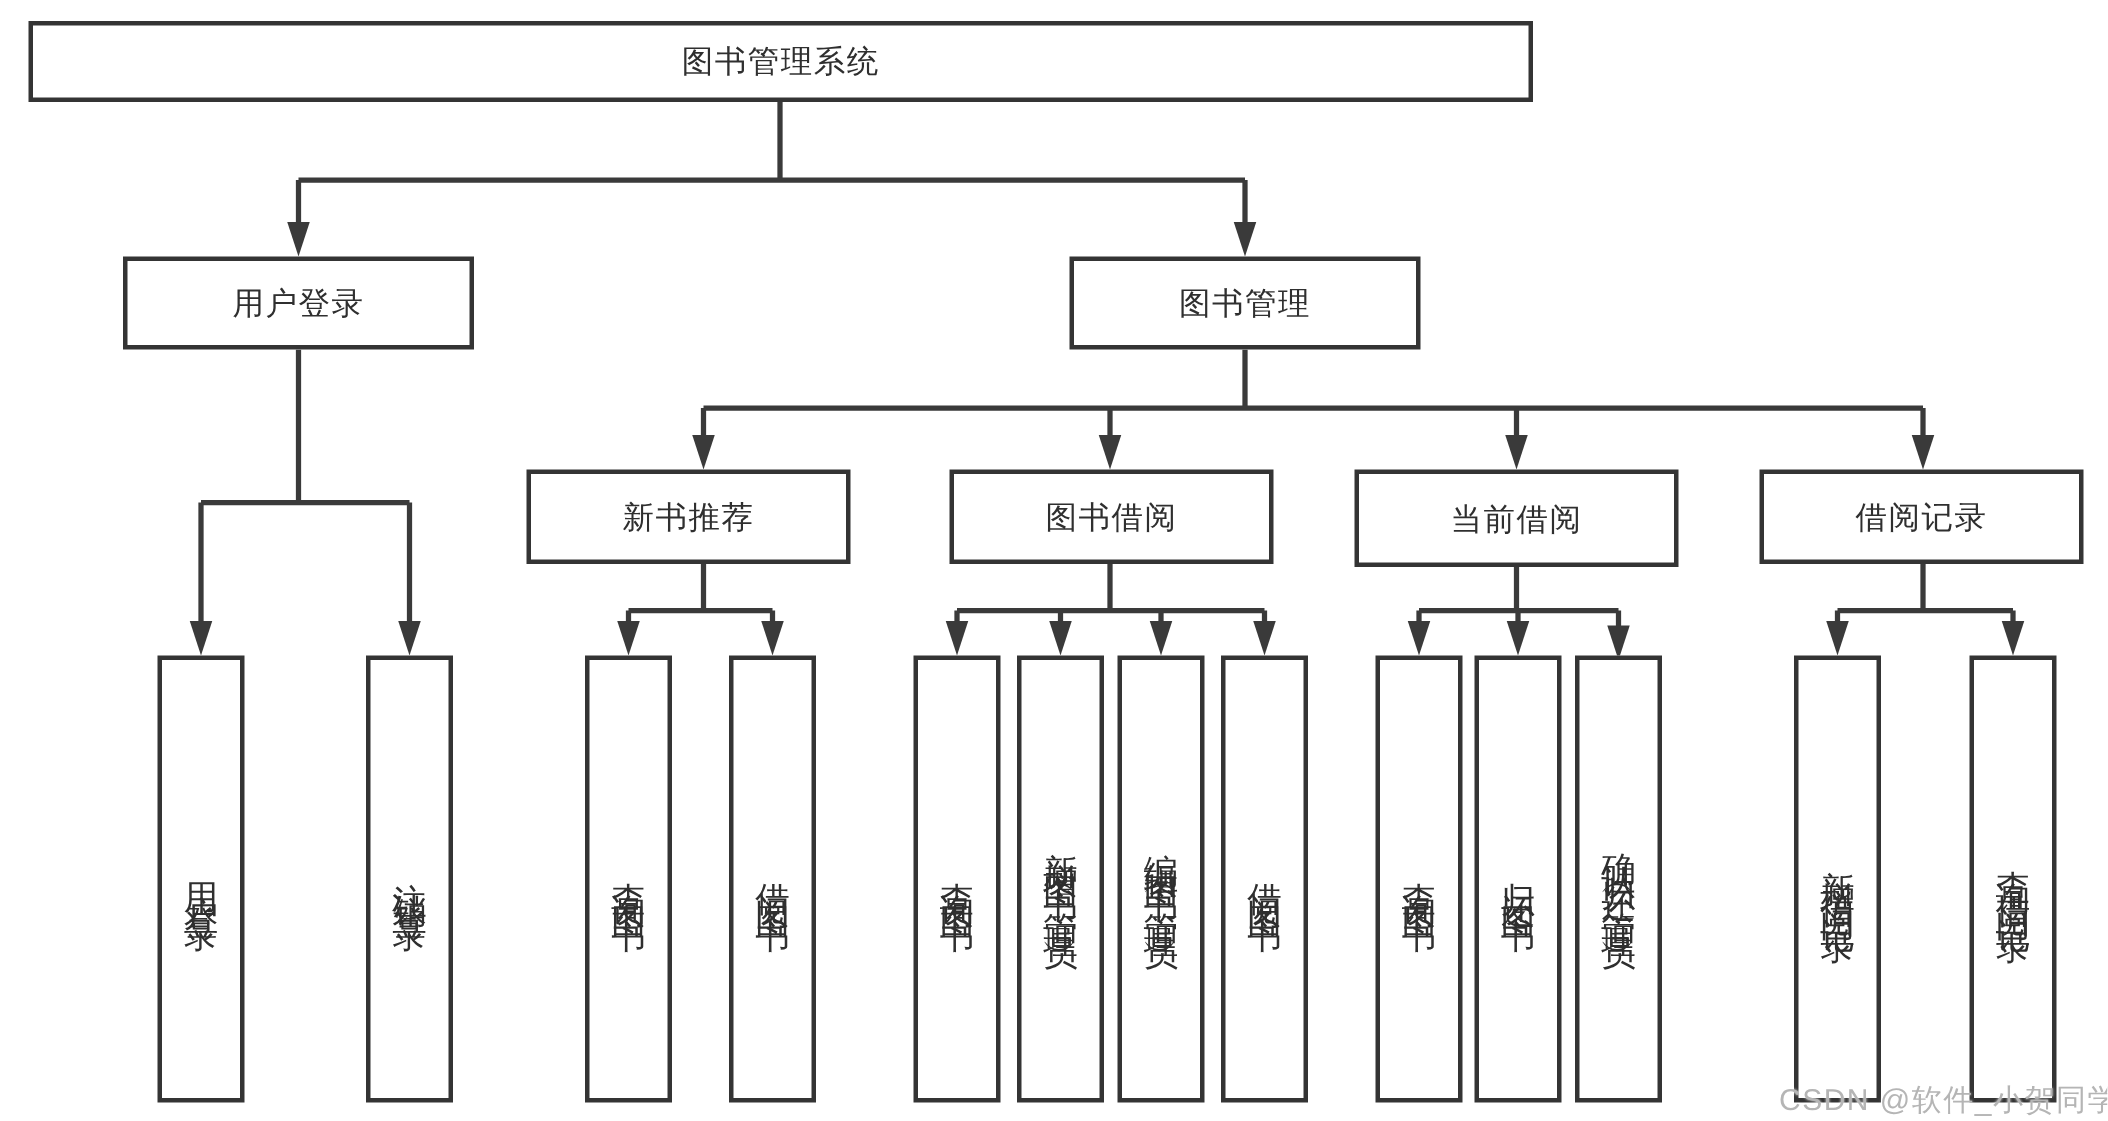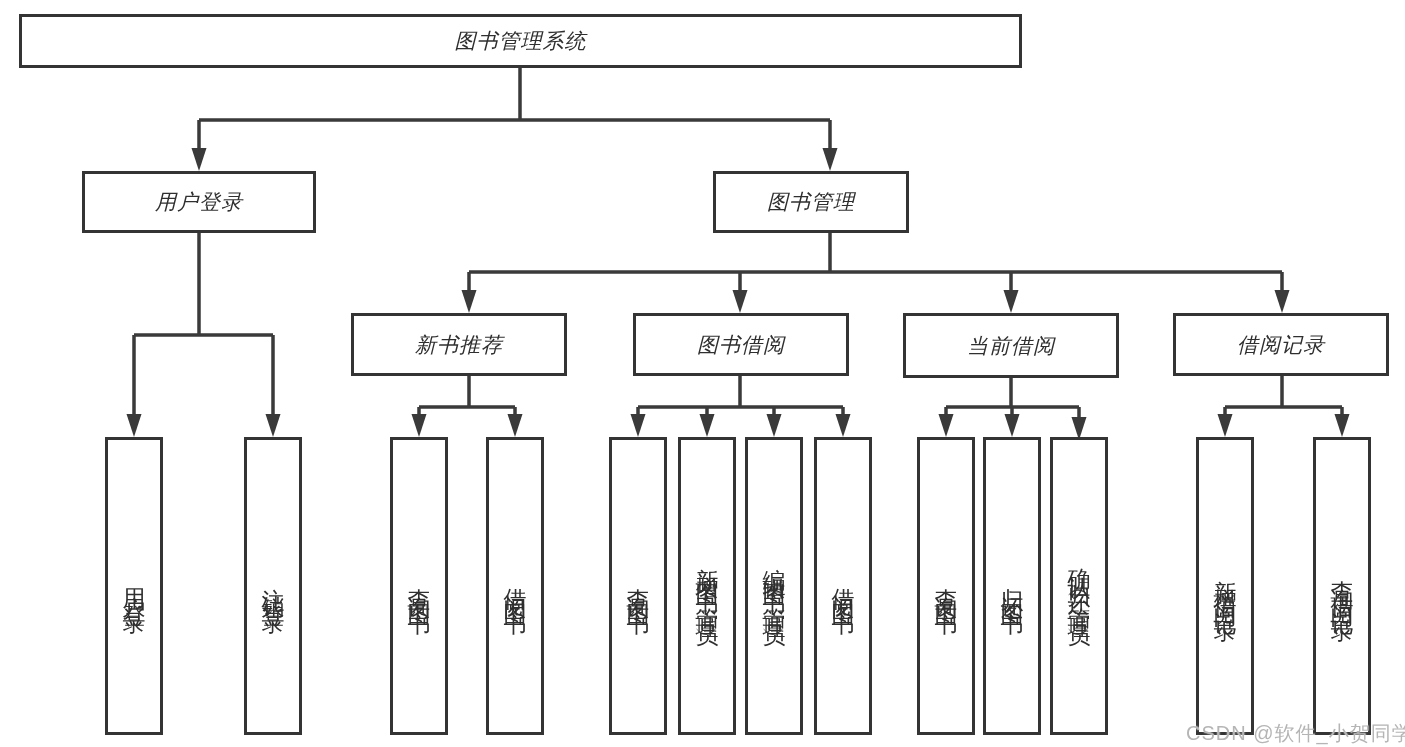--- a/index.html
+++ b/index.html
@@ -15,34 +15,34 @@
   .node {
     position: absolute;
     box-sizing: border-box;
     border: 3px solid #343434;
     background: #ffffff;
     display: flex;
     align-items: center;
     justify-content: center;
     color: #2f2f2f;
   }
-  .hnode { font-size: 21px; letter-spacing: 1px; font-style: italic; }
+  .hnode { font-size: 21px; letter-spacing: 1px; }
   .vnode span {
     writing-mode: vertical-rl;
     text-orientation: mixed;
     font-size: 23px;
     letter-spacing: 8px;
     line-height: 1;
     white-space: nowrap;
   }
   
   .n-root  { left: 19px;  top: 14px;  width: 1003px; height: 54px; }
   
   .n-l2a   { left: 82px;  top: 171px; width: 234px;  height: 62px; }
-  .n-l2b   { left: 713px; top: 171px; width: 196px;  height: 62px; }
+  .n-l2b   { left: 713px; top: 171px; width: 234px;  height: 62px; }
   
   .n-l3a   { left: 351px;  top: 313px; width: 216px; height: 63px; }
   .n-l3b   { left: 633px;  top: 313px; width: 216px; height: 63px; }
   .n-l3c   { left: 903px;  top: 313px; width: 216px; height: 65px; }
   .n-l3d   { left: 1173px; top: 313px; width: 216px; height: 63px; }
   
   .leaf { top: 437px; width: 58px; height: 298px; }
   .lf-a1 { left: 105px;  }
   .lf-a2 { left: 244px;  }
   .lf-b1 { left: 390px;  }

